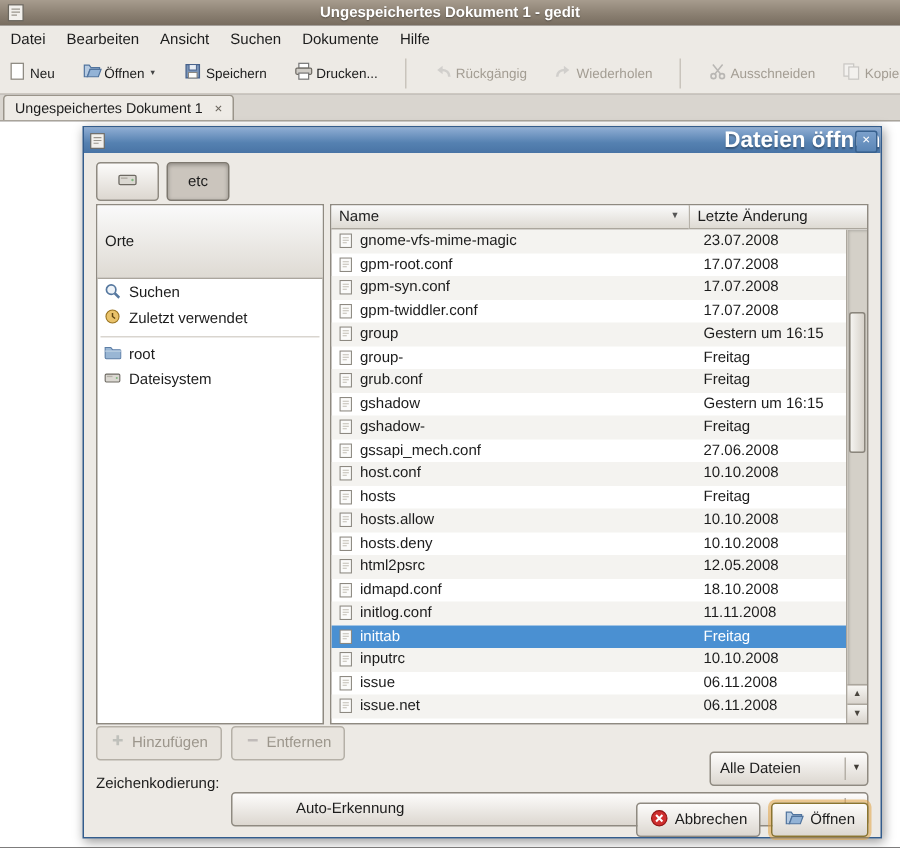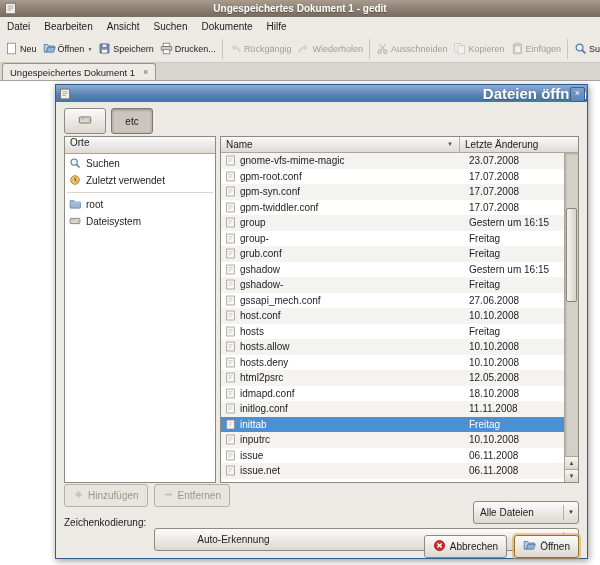--- a/index.html
+++ b/index.html
@@ -8,21 +8,21 @@
 
   
   .titlebar{position:absolute;left:0;top:0;right:0;height:17px;
     background:linear-gradient(#a79c8e,#8b8072 55%,#776c5f);display:flex;align-items:center;padding:0 4px;}
   .win-icon{display:flex;z-index:2}
   .title-text{position:absolute;left:0;right:0;text-align:center;color:#fff;font-weight:bold;
     font-size:10px;text-shadow:0 1px 1px rgba(0,0,0,.35)}
   .menubar{position:absolute;left:0;top:17px;right:0;height:19px;background:#edeae5;display:flex;}
   .menu-item{display:flex;align-items:center;padding:0 7px;}
   .toolbar{position:absolute;left:0;top:36px;right:0;height:26px;background:#edeae5;
-    border-bottom:1px solid #cdc8c1;display:flex;align-items:center;padding:0 2px;overflow:hidden;white-space:nowrap;}
+    border-bottom:1px solid #cdc8c1;display:flex;align-items:center;padding:0 2px;overflow:hidden;white-space:nowrap;gap:12px;}
   .tbtn{display:inline-flex;align-items:center;gap:2px;padding:2px 3px;border-radius:2px;flex:0 0 auto;}
   .tbtn .tlabel{font-size:9px;}
   .tbtn.disabled .tlabel{color:#a39d93;}
   .tbtn.disabled svg{opacity:.35;filter:grayscale(100%);}
   .tarrow{font-size:5px;color:#444;margin-left:1px;}
   .tsep{width:1px;align-self:stretch;margin:3px 3px;background:#c9c4bc;flex:0 0 auto;}
   .tabbar{position:absolute;left:0;top:63px;right:0;height:17px;background:#d9d5cf;
     border-bottom:1px solid #a9a49b;display:flex;align-items:flex-end;padding:0 2px;}
   .tab{display:flex;align-items:center;gap:5px;background:#eeebe6;border:1px solid #9a948a;border-bottom:none;
     border-radius:3px 3px 0 0;height:16px;padding:0 4px 0 7px;font-size:9.5px;}
@@ -41,21 +41,21 @@
     background:linear-gradient(#7ba0cb,#5b86b6);border:1px solid #38618e;border-radius:2px;
     color:#fff;font-size:9px;line-height:11px;text-align:center;}
   .pathrow{position:absolute;left:8px;top:23px;height:24px;display:flex;gap:5px;}
   .pbtn{min-width:26px;height:24px;border:1px solid #8f8a81;border-radius:3px;
     background:linear-gradient(#fcfbfa,#dcd7d0);display:flex;align-items:center;justify-content:center;padding:0 7px;}
   .pbtn.active{background:#cbc5bd;box-shadow:inset 0 1px 3px rgba(0,0,0,.3);border-color:#7e7970;}
 
   .places{position:absolute;left:8px;top:51px;width:150px;height:345px;background:#fff;
     border:1px solid #8f8a81;display:flex;flex-direction:column;}
   .col-header{height:16px;flex:0 0 16px;background:linear-gradient(#fafafa,#dedad3);
-    border-bottom:1px solid #aba69d;display:flex;padding:0 5px;}
+    border-bottom:1px solid #aba69d;display:flex;align-items:center;padding:16px 5px;}
   .place-list{flex:1;overflow:hidden;padding-top:1px;}
   .place-item{height:17px;display:flex;align-items:center;gap:5px;padding:0 4px;}
   .place-sep{height:1px;background:#d9d5cf;margin:3px 2px;}
 
   .files{position:absolute;left:164px;top:51px;right:8px;height:345px;background:#fff;
     border:1px solid #8f8a81;display:flex;flex-direction:column;}
   .files-header{display:flex;flex:0 0 16px;}
   .fh{background:linear-gradient(#fafafa,#dedad3);border-bottom:1px solid #aba69d;
     display:flex;align-items:center;padding:0 5px;}
   .fh-name{flex:1;position:relative;}

